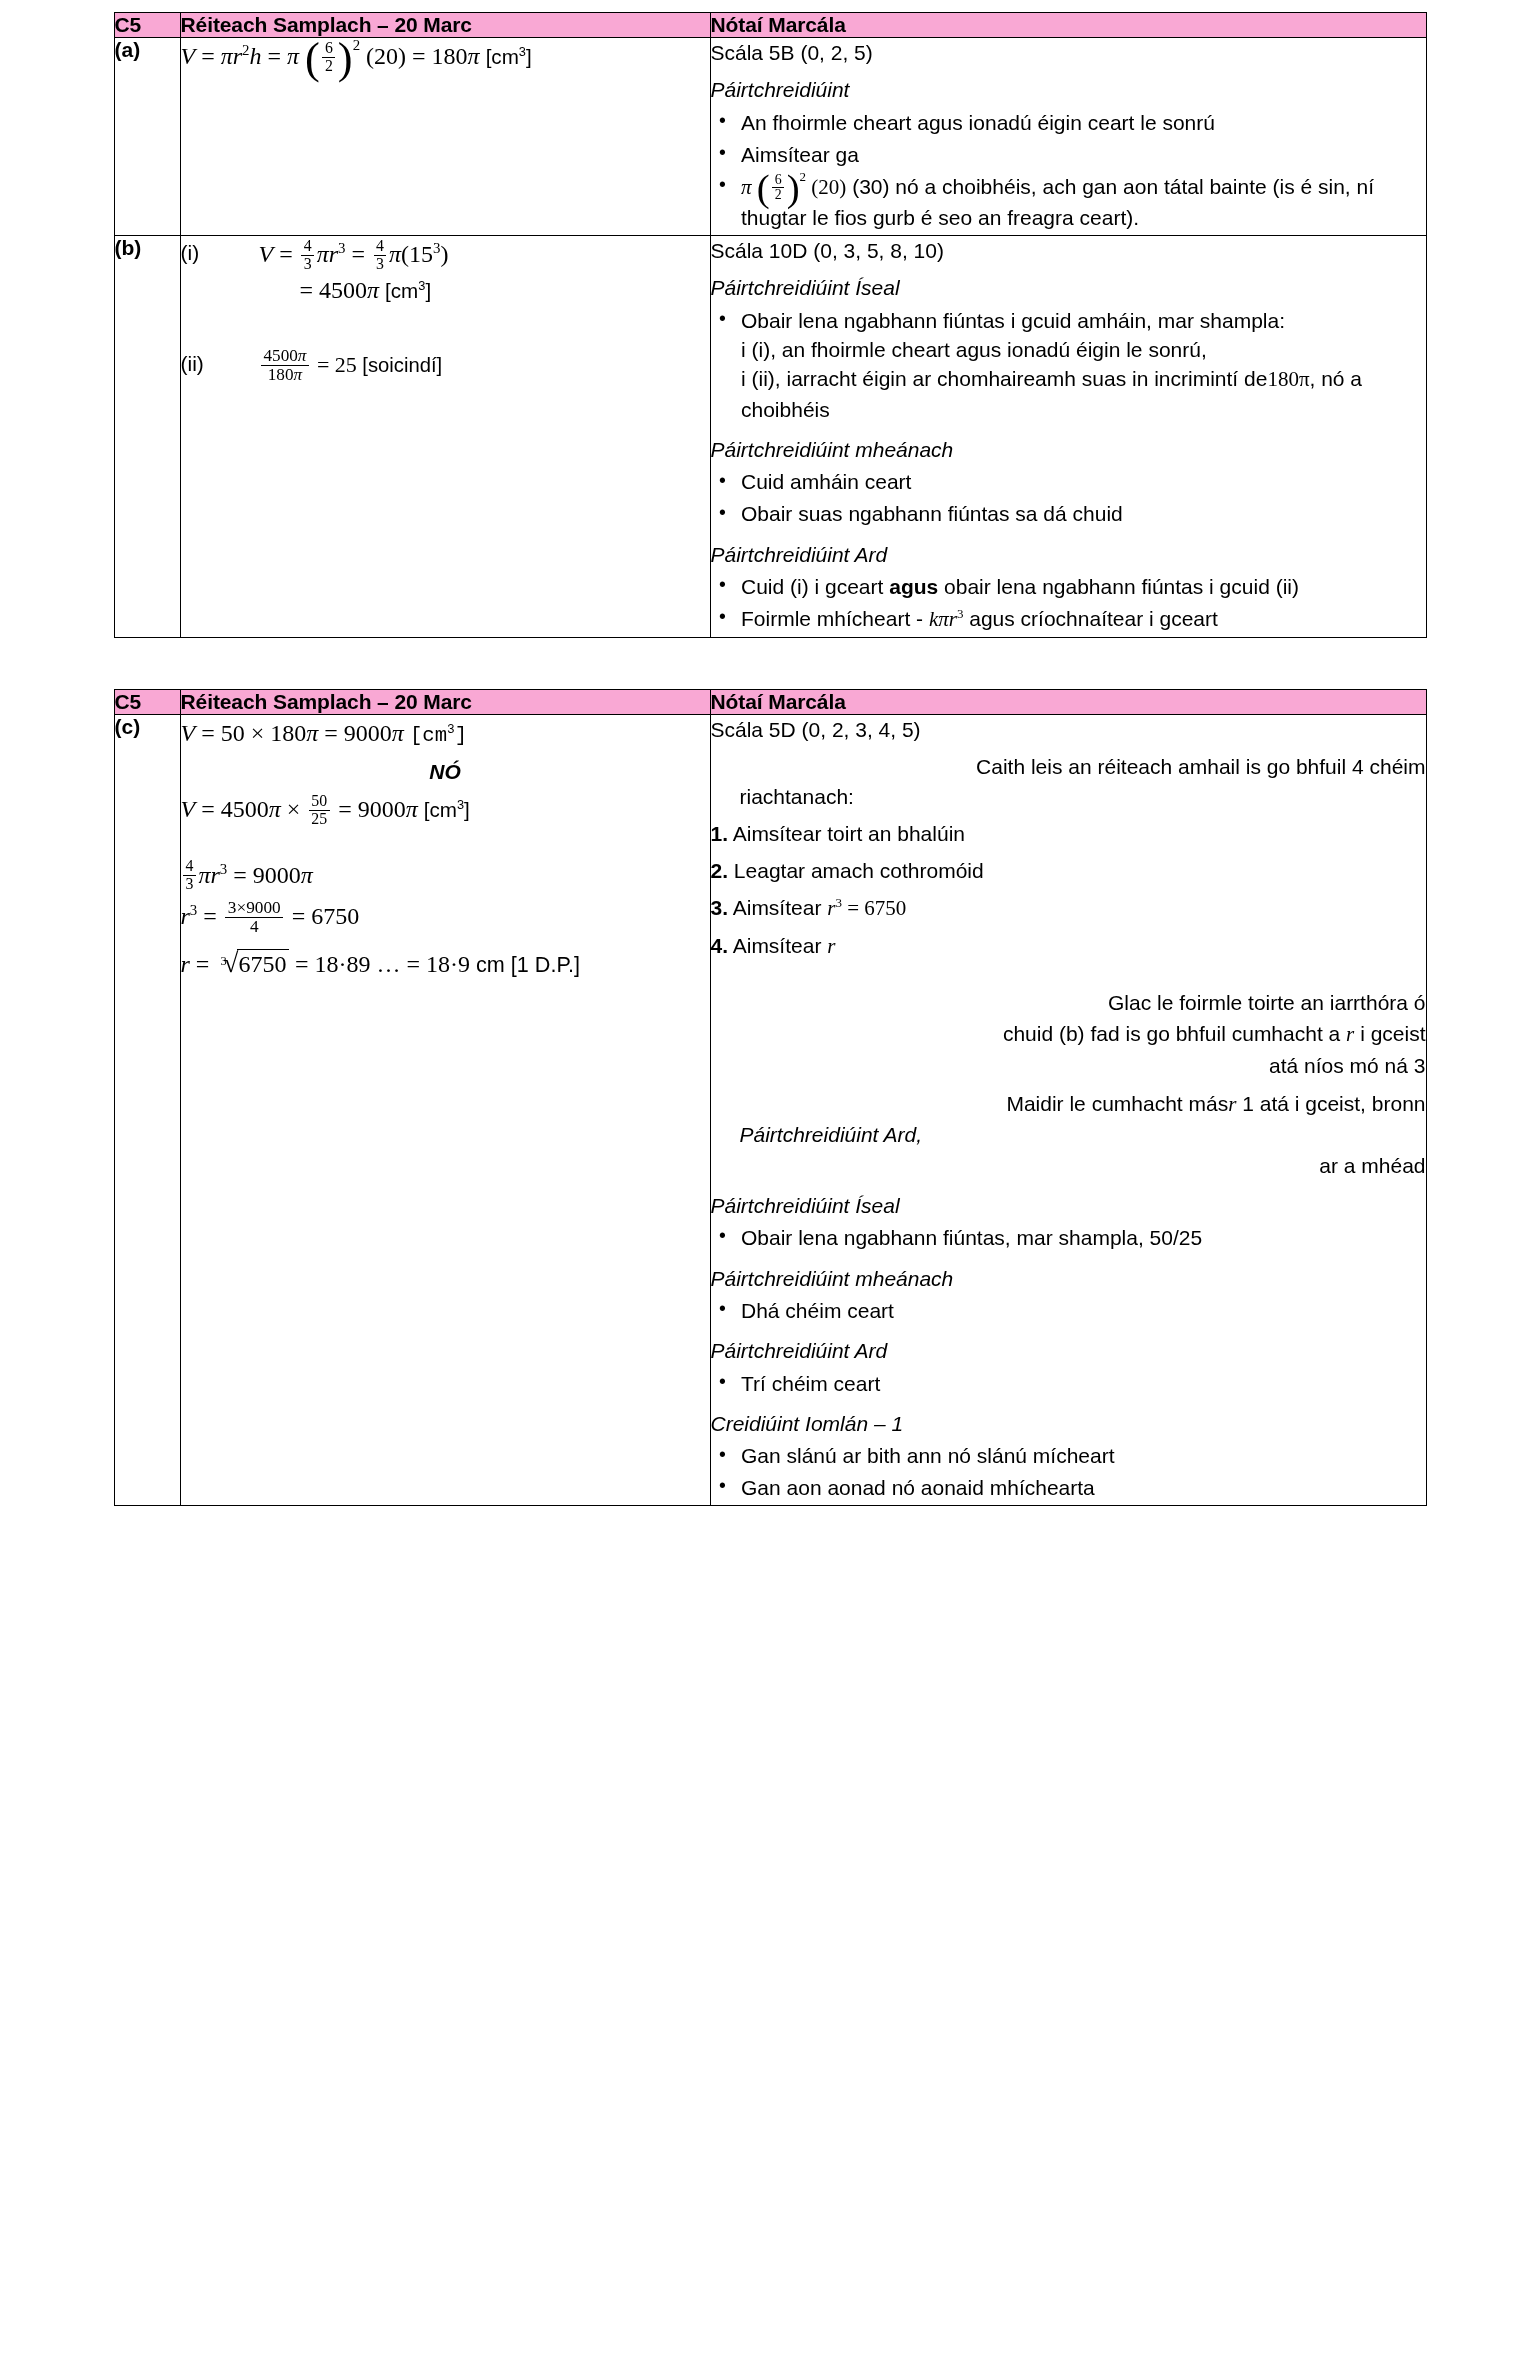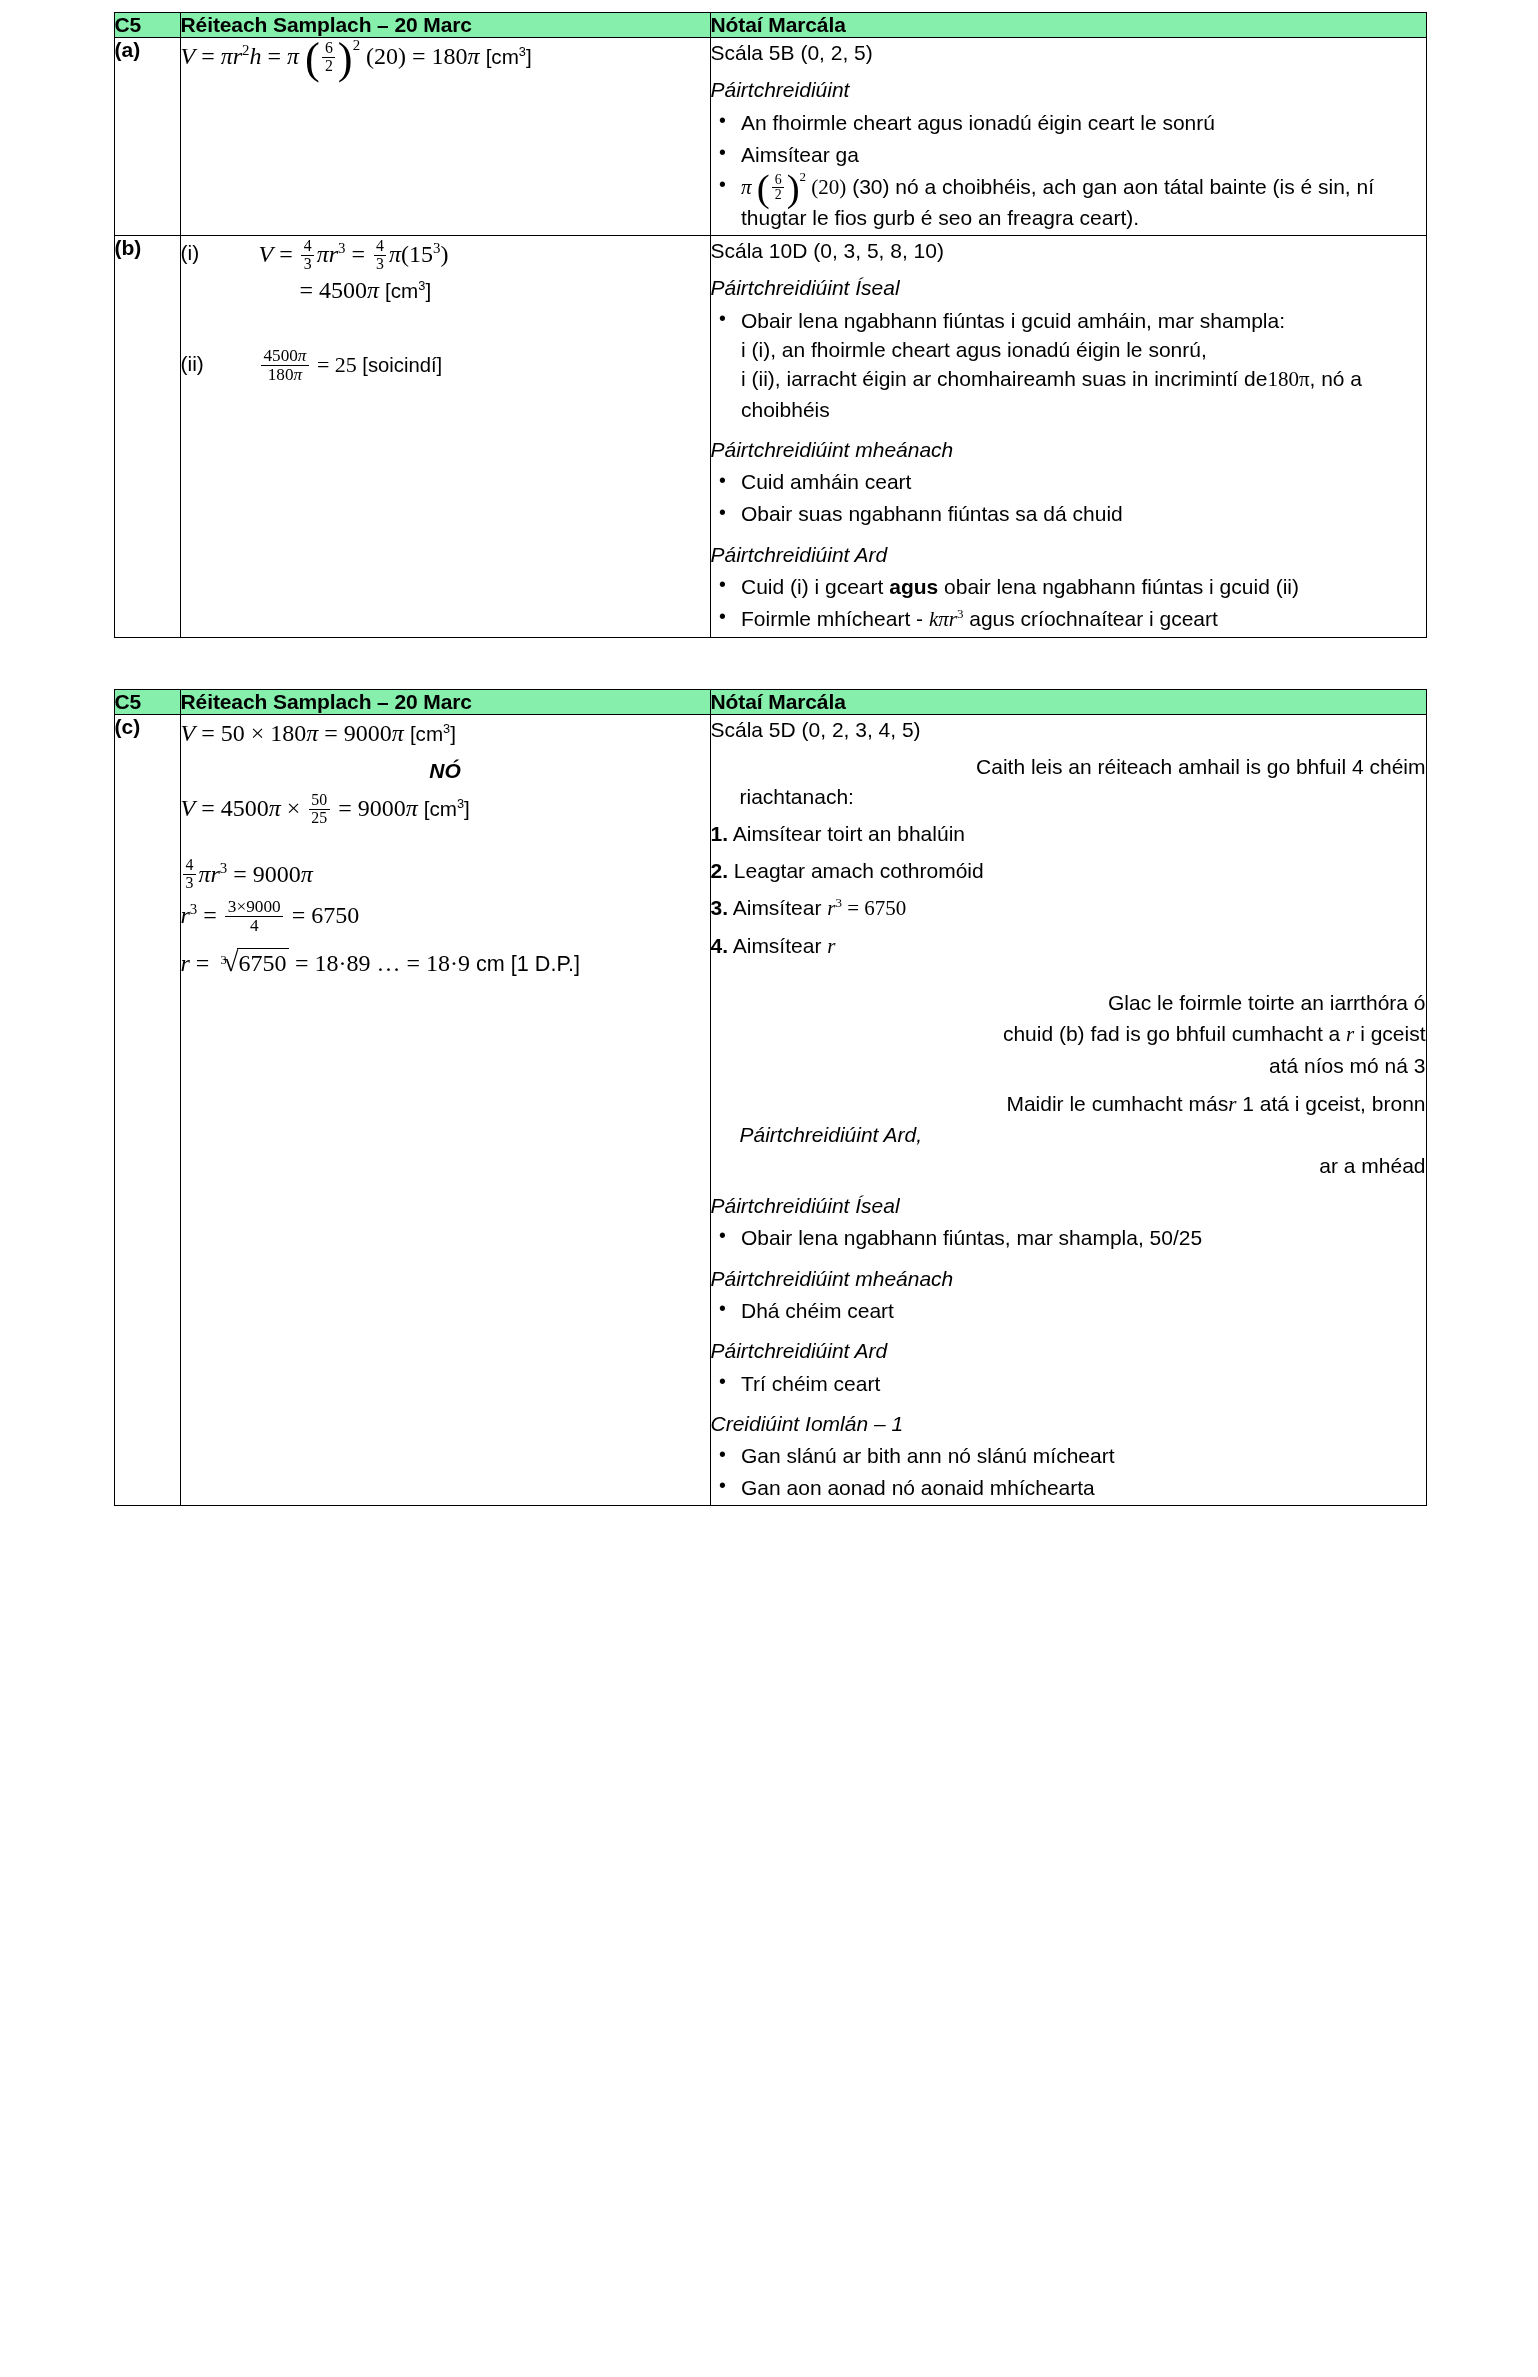--- a/index.html
+++ b/index.html
@@ -33,21 +33,21 @@
     border-collapse: collapse;
     table-layout: fixed;
     border: 1.7px solid #000;
   }
   table.mark td, table.mark th {
     border: 1.7px solid #000;
     vertical-align: top;
     padding: 0;
   }
   thead th {
-    background: #86efac;
+    background: #f9a8d4;
     font-weight: bold;
     font-size: 21px;
     text-align: left;
     padding: 9.3px 10.2px 10.2px 10.2px;
     letter-spacing: -0.1px;
   }
   col.c-label { width: 66px; }
   col.c-sol   { width: 530px; }
   col.c-notes { width: 716px; }
 
@@ -317,21 +317,21 @@
           <th>Nótaí Marcála</th>
         </tr>
       </thead>
       <tbody>
         <tr>
           <td class="label">(c)</td>
           <td class="sol">
 
             <div class="math">
               <span class="var">V</span> = <span class="rm">50</span> × <span class="rm">180</span><span class="var">π</span> = <span class="rm">9000</span><span class="var">π</span>
-              <span class="rm" style="font-family:Liberation Sans, sans-serif;font-size:0.86em;">[cm<span class="up">3</span>]</span>
+              <span class="rm" style="font-family:Liberation Mono, monospace;font-size:0.86em;">[cm<span class="up">3</span>]</span>
             </div>
 
             <div class="nó">NÓ</div>
 
             <div class="math">
               <span class="var">V</span> = <span class="rm">4500</span><span class="var">π</span> ×
               <span class="frac"><span class="num">50</span><span class="den">25</span></span> = <span class="rm">9000</span><span class="var">π</span>
               <span class="rm" style="font-family:'Liberation Sans',sans-serif;font-size:0.86em;">[cm<span class="up">3</span>]</span>
             </div>
 

